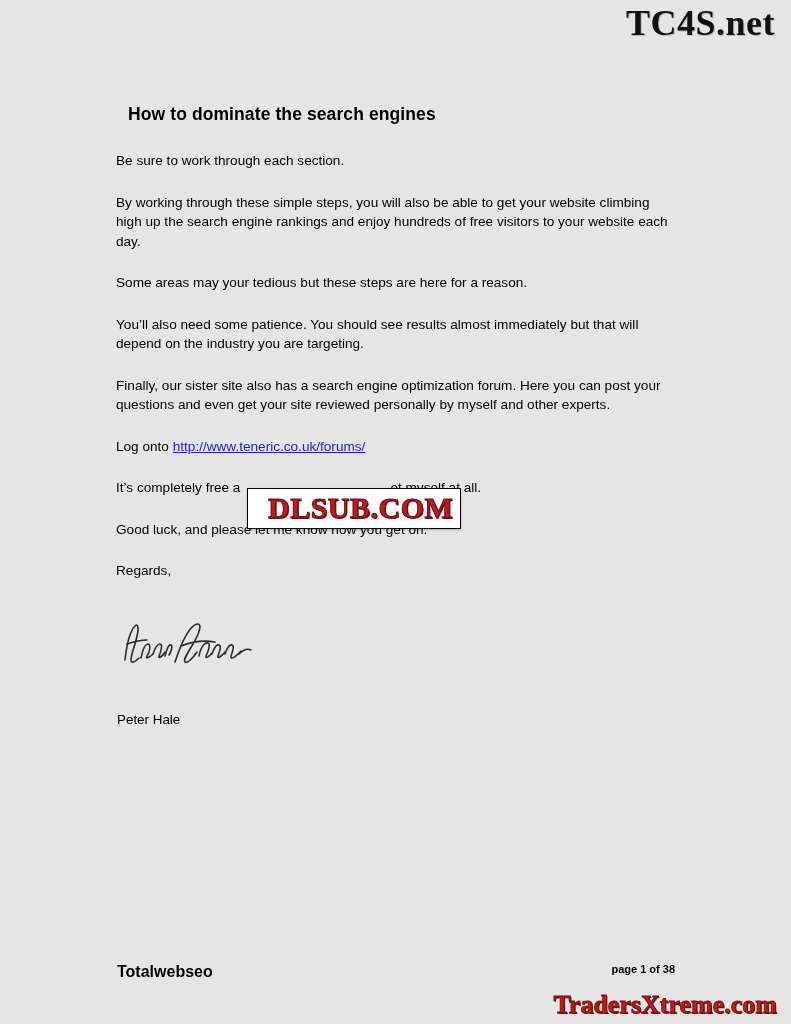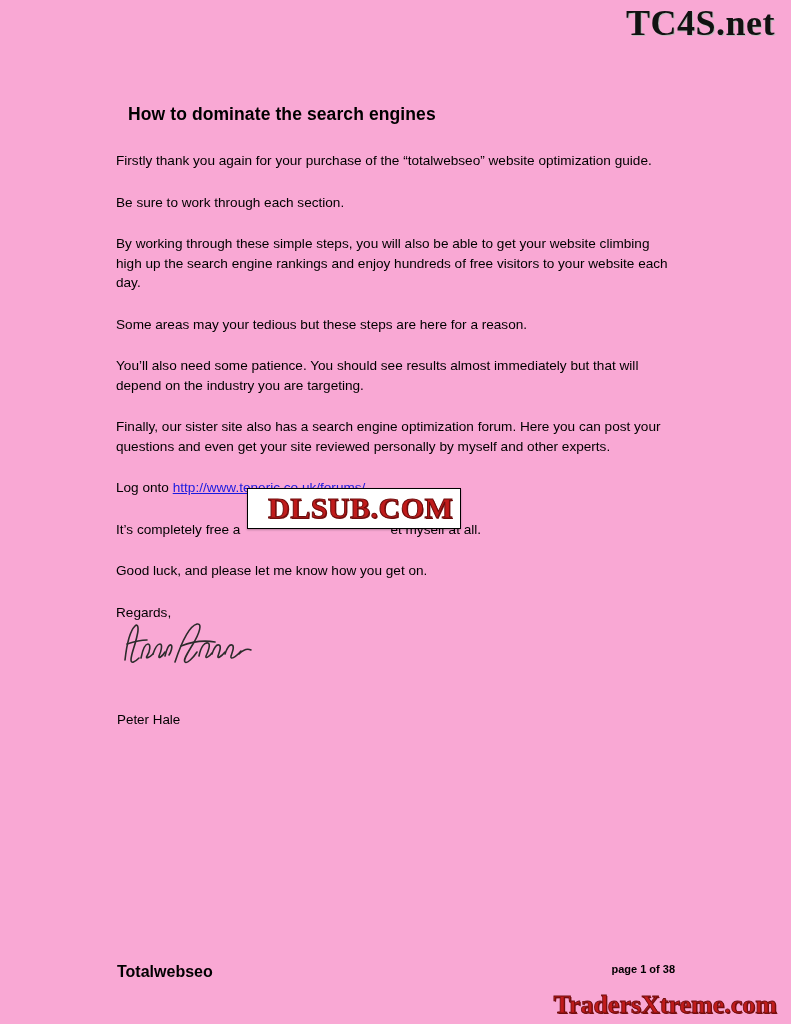--- a/index.html
+++ b/index.html
@@ -14,21 +14,21 @@
     font-family: "Liberation Sans", sans-serif;
     color: #000000;
     overflow: hidden;
   }
 
   .page {
     position: absolute;
     top: 0; left: 0;
     width: 791px;
     height: 1024px;
-    background: #f9a8d4;
+    background: #e5e5e5;
   }
 
   
   .top-watermark {
     position: absolute;
     top: 2px;
     right: 16px;
     font-family: "Liberation Serif", serif;
     font-weight: bold;
     font-size: 36px;
@@ -135,21 +135,20 @@
 </head>
 <body>
 
 <div class="page">
 
   <div class="top-watermark">TC4S.net</div>
 
   <div class="doc">
     <h1>How to dominate the search engines</h1>
 
-    <p>Firstly thank you again for your purchase of the “totalwebseo” website optimization guide.</p>
     <p>Be sure to work through each section.</p>
     <p>By working through these simple steps, you will also be able to get your website climbing high up the search engine rankings and enjoy hundreds of free visitors to your website each day.</p>
     <p>Some areas may your tedious but these steps are here for a reason.</p>
     <p>You’ll also need some patience. You should see results almost immediately but that will depend on the industry you are targeting.</p>
     <p>Finally, our sister site also has a search engine optimization forum. Here you can post your questions and even get your site reviewed personally by myself and other experts.</p>
 
     <p><span>Log onto </span><a class="link" href="#">http://www.teneric.co.uk/forums/</a></p>
 
     <p><span>It’s completely free a</span><span style="display:inline-block;width:150px;">&nbsp;</span><span>et myself at all.</span></p>
 

